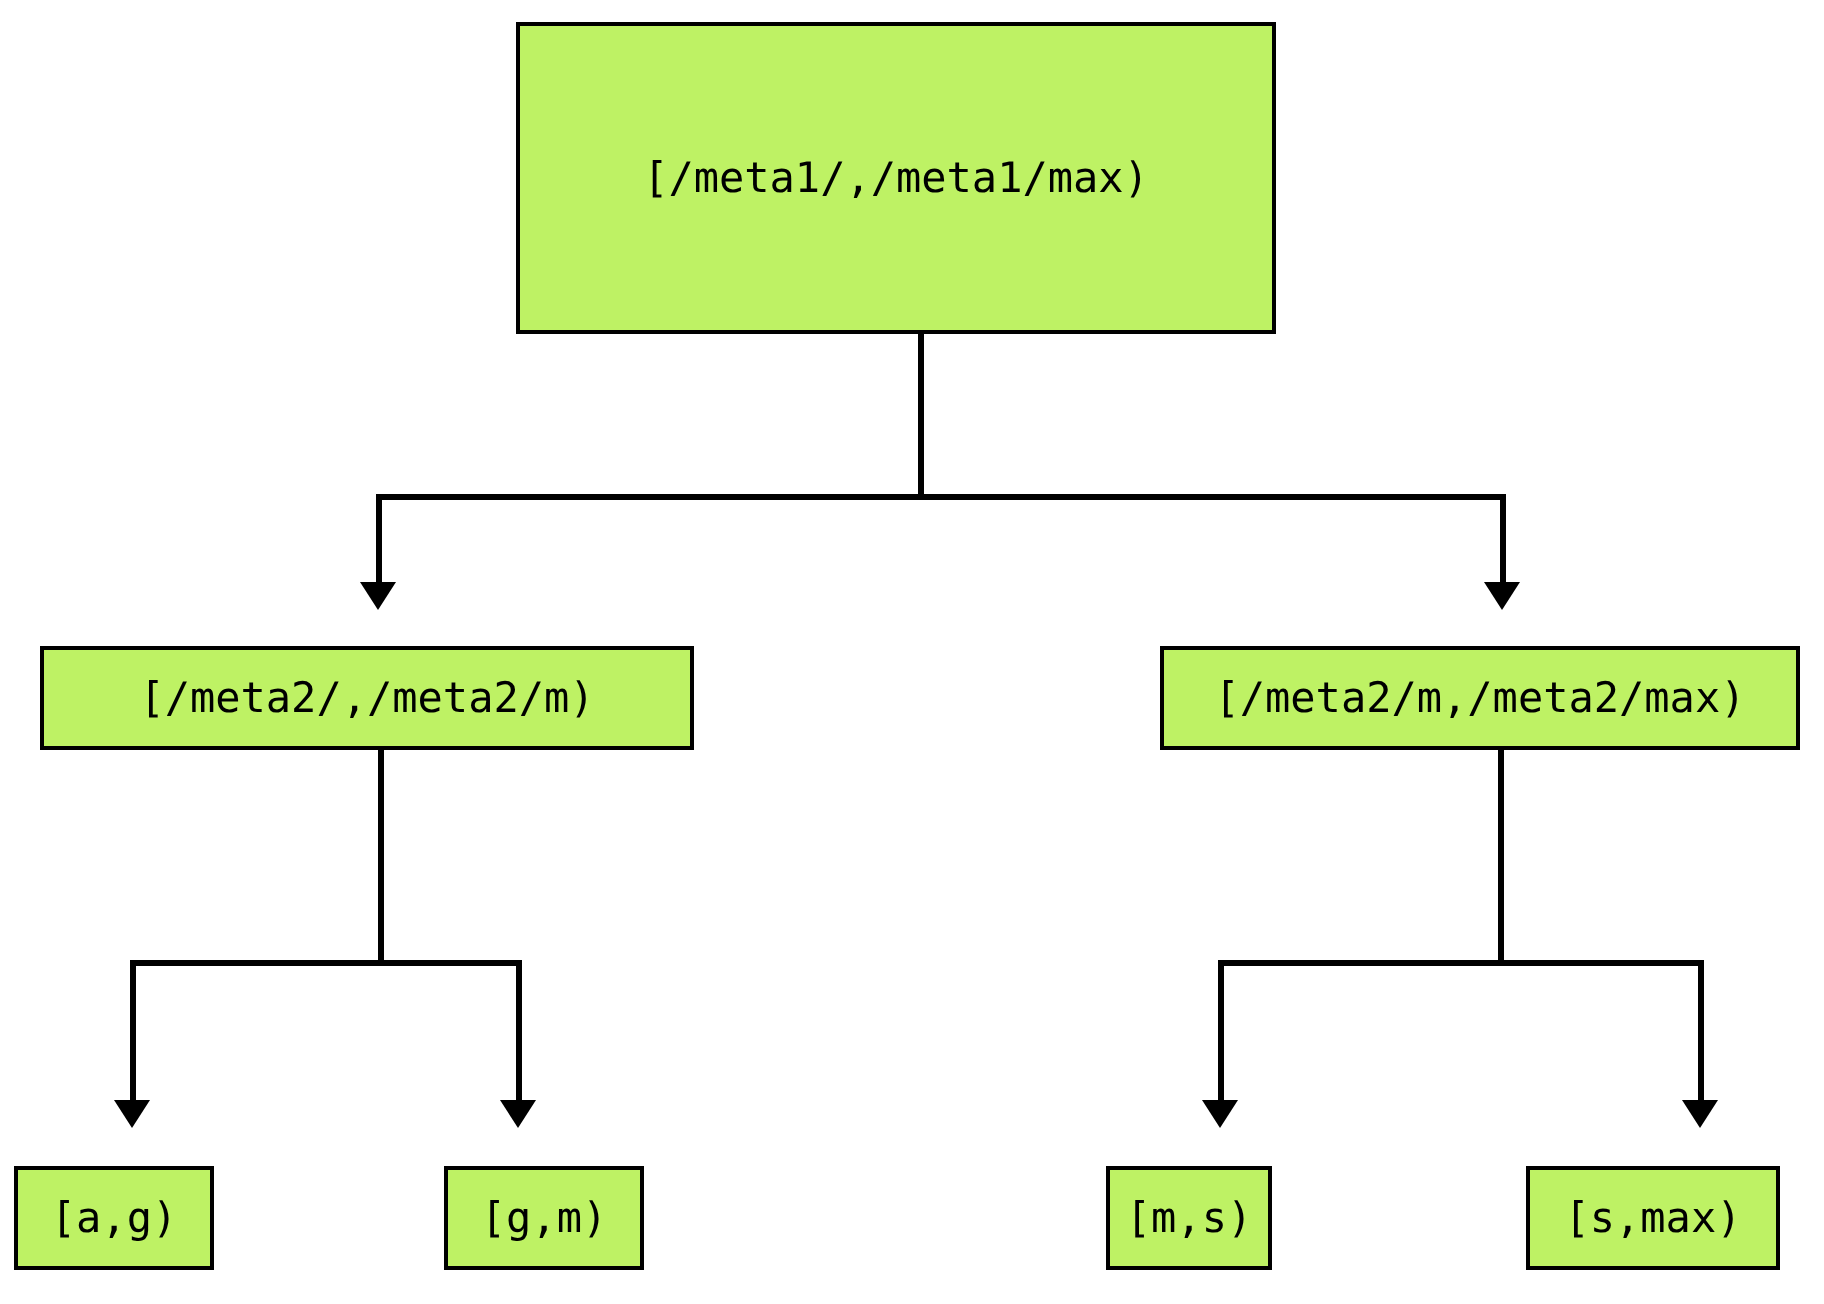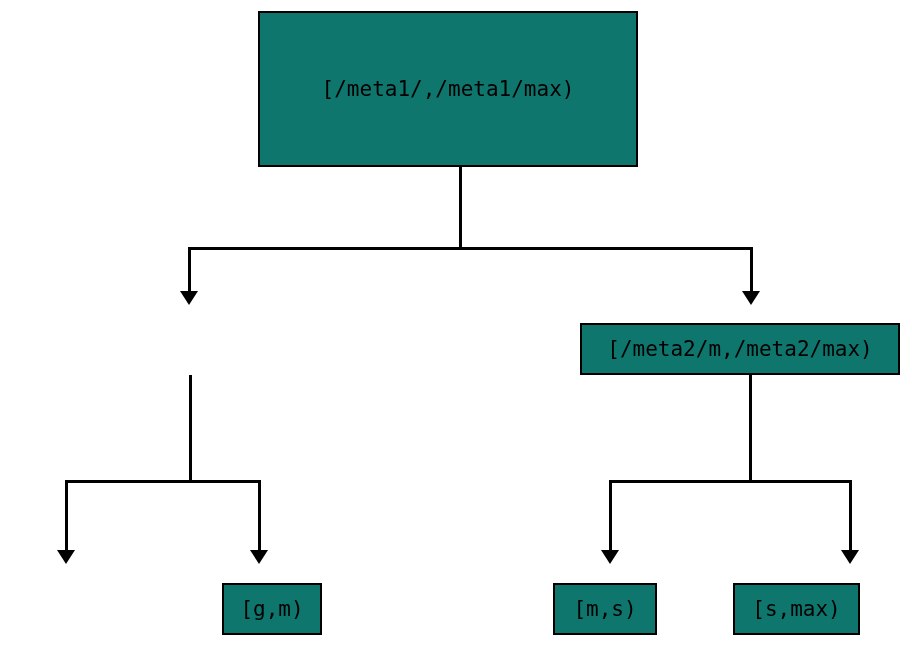--- a/index.html
+++ b/index.html
@@ -13,21 +13,21 @@
     width: 912px;
     height: 652px;
     background: #ffffff;
     overflow: hidden;
     font-family: "DejaVu Sans Mono", "Liberation Mono", monospace;
   }
   .node {
     position: absolute;
     box-sizing: border-box;
     border: 2px solid #000000;
-    background: #0f766e;
+    background: #bef264;
     display: flex;
     align-items: center;
     justify-content: center;
     color: #000000;
     white-space: pre;
     line-height: 1;
   }
   .node-root {
     left: 258px;
     top: 11px;
@@ -50,22 +50,22 @@
     font-size: 21px;
     text-align: center;
   }
   .node-leaf {
     top: 583px;
     height: 52px;
     font-size: 21px;
   }
   .leaf-ag   { left: 7px;   width: 100px; }
   .leaf-gm   { left: 222px; width: 100px; }
-  .leaf-ms   { left: 553px; width: 104px; }
-  .leaf-smax { left: 733px; width: 127px; }
+  .leaf-ms   { left: 553px; width: 83px; }
+  .leaf-smax { left: 763px; width: 127px; }
 
   
   .vline {
     position: absolute;
     width: 3px;
     background: #000000;
   }
   .hline {
     position: absolute;
     height: 3px;
@@ -104,23 +104,25 @@
   .arrow-ms       { left: 601px; top: 550px; }
   .arrow-smax     { left: 841px; top: 550px; }
 </style>
 </head>
 <body>
 
 <div id="canvas">
 
   <div class="node node-root">[/meta1/,/meta1/max)</div>
 
+  <div class="node node-mid-left">[/meta2/,/meta2/m)</div>
 
   <div class="node node-mid-right">[/meta2/m,/meta2/max)</div>
 
+  <div class="node node-leaf leaf-ag">[a,g)</div>
 
   <div class="node node-leaf leaf-gm">[g,m)</div>
 
   <div class="node node-leaf leaf-ms">[m,s)</div>
 
   <div class="node node-leaf leaf-smax">[s,max)</div>
 
   <div class="vline edge-root-stem"></div>
   <div class="hline edge-root-bus"></div>
   <div class="vline edge-to-midleft"></div>

